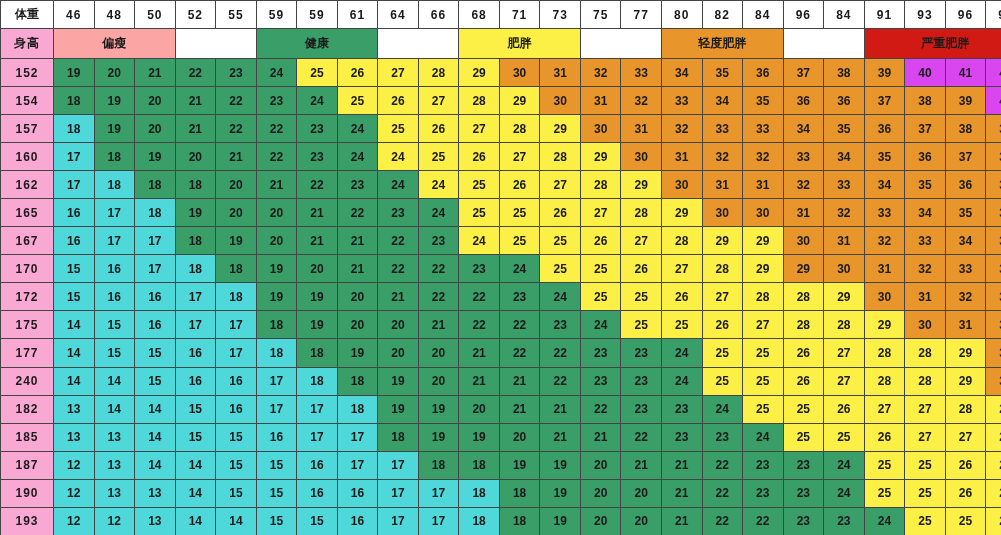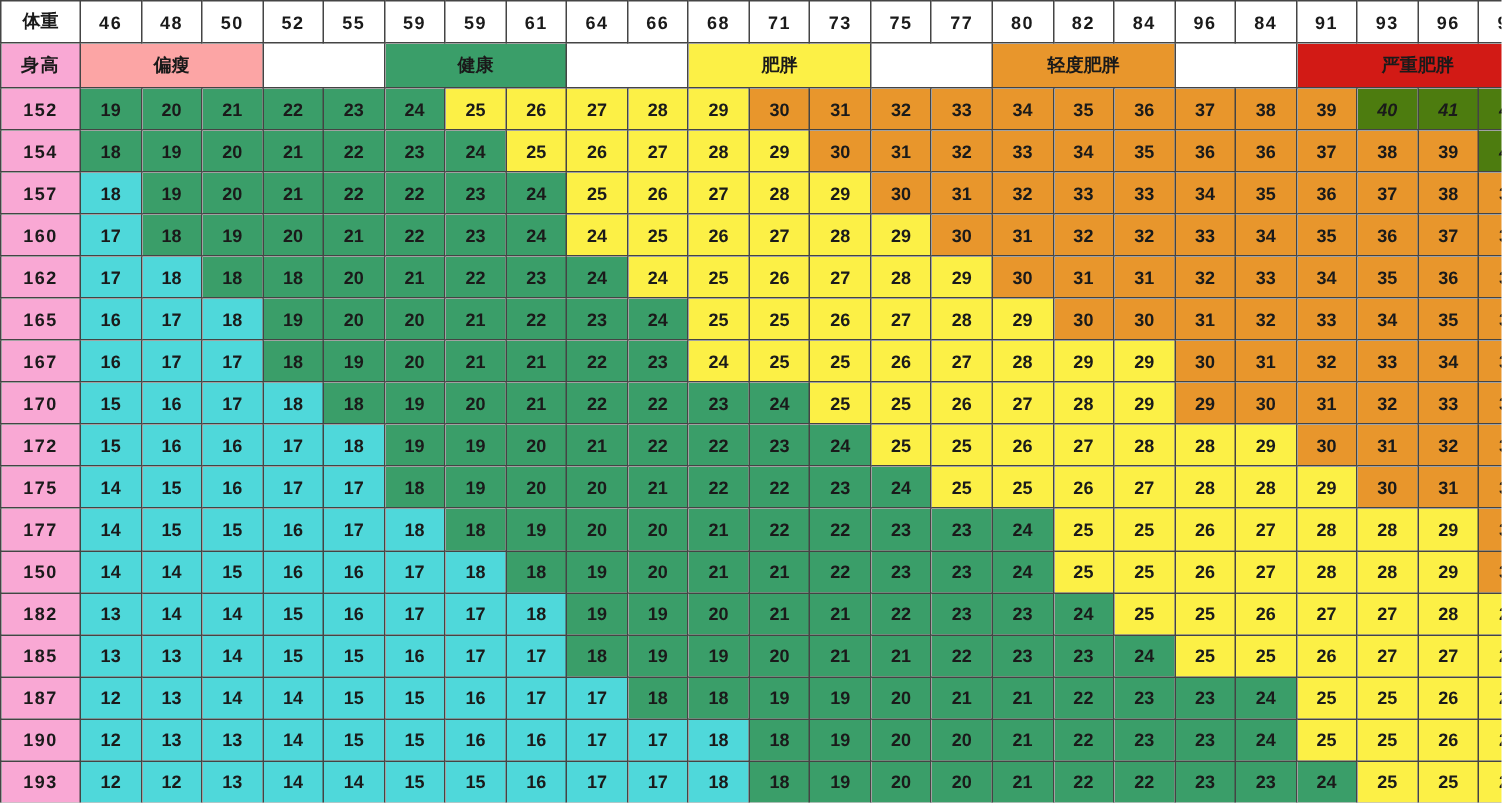--- a/index.html
+++ b/index.html
@@ -29,21 +29,21 @@
      color:#111;
      text-align:left;
      padding-left:6px;
   }
   td.band.empty{padding:0;}
   
   .c-thin  {background:#4fd8da;}
   .c-ok    {background:#3a9e69;}
   .c-fat   {background:#fcf046;}
   .c-obese {background:#e8962c;}
-  .c-sev   {background:#4d7c0f;font-style:italic;}
+  .c-sev   {background:#d946ef;}
   .c-white {background:#ffffff;}
   .c-sev td, td.c-sev{color:#8e1410;}
   td.c-sev{color:#8d1511;}
   td.bandlabel-thin{background:#fca5a5;}
   td.bandlabel-ok{background:#3a9e69;}
   td.bandlabel-fat{background:#fcf046;}
   td.bandlabel-obese{background:#e8962c;margin-left:23px;}
   td.bandlabel-sev{background:#d21a15;}
   .band-text-sev{color:#5e0f0c;}
 </style>
@@ -382,21 +382,21 @@
         <td class="c-fat">25</td>
         <td class="c-fat">25</td>
         <td class="c-fat">26</td>
         <td class="c-fat">27</td>
         <td class="c-fat">28</td>
         <td class="c-fat">28</td>
         <td class="c-fat">29</td>
         <td class="c-obese">30</td>
       </tr>
       <tr style="height: 28.0588px;">
-        <td class="hrow-head">150</td>
+        <td class="hrow-head">240</td>
         <td class="c-thin">14</td>
         <td class="c-thin">14</td>
         <td class="c-thin">15</td>
         <td class="c-thin">16</td>
         <td class="c-thin">16</td>
         <td class="c-thin">17</td>
         <td class="c-thin">18</td>
         <td class="c-ok">18</td>
         <td class="c-ok">19</td>
         <td class="c-ok">20</td>

